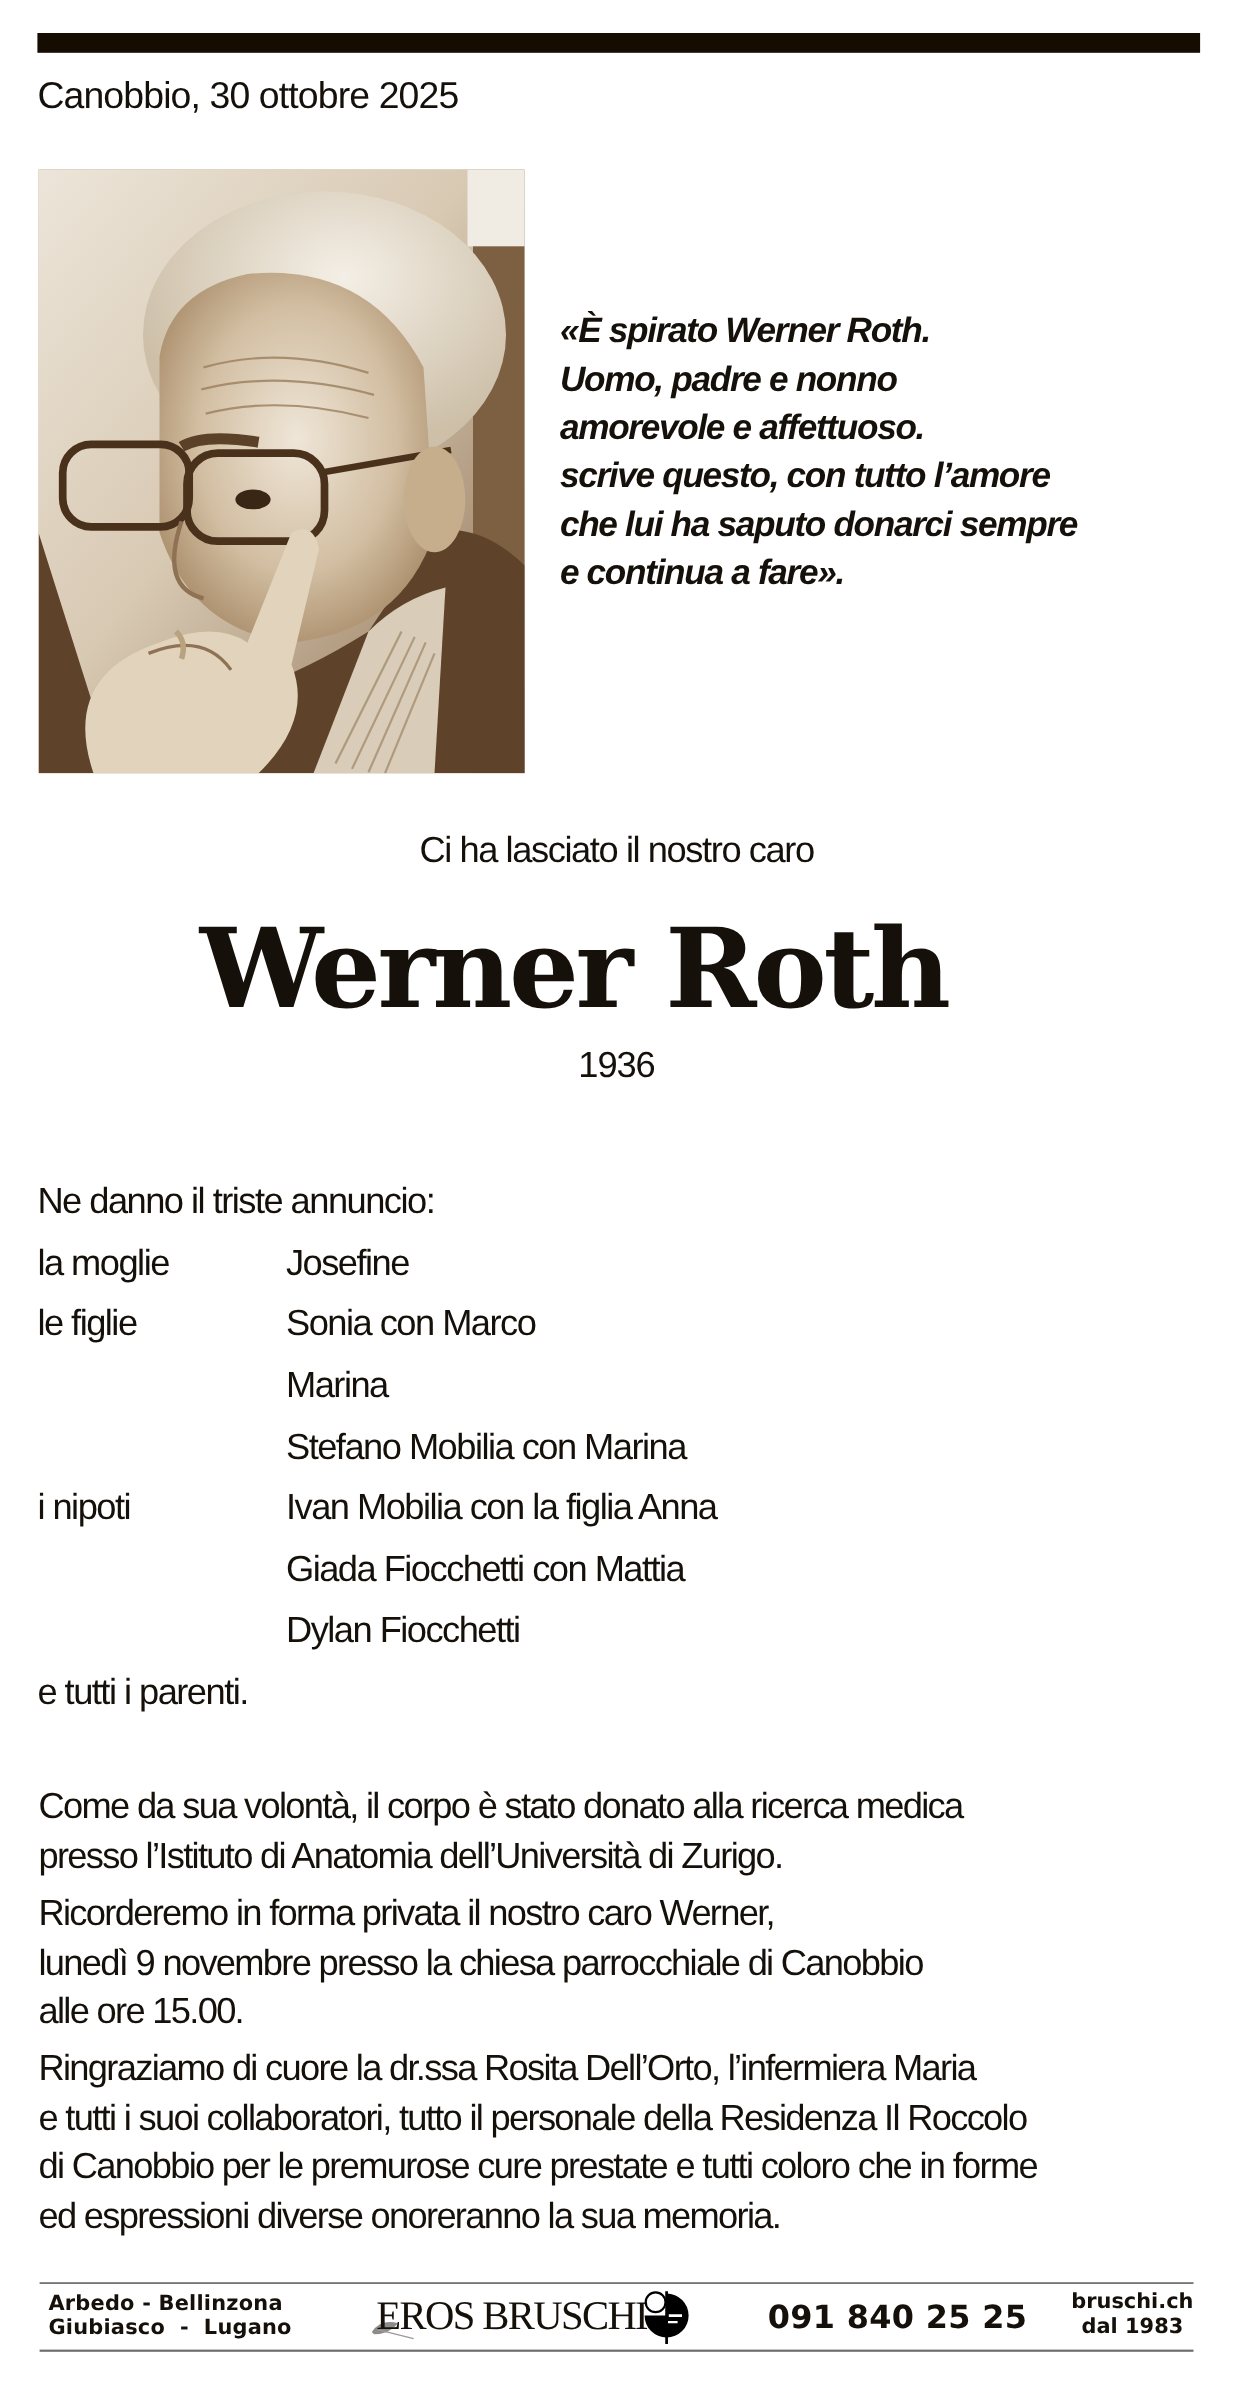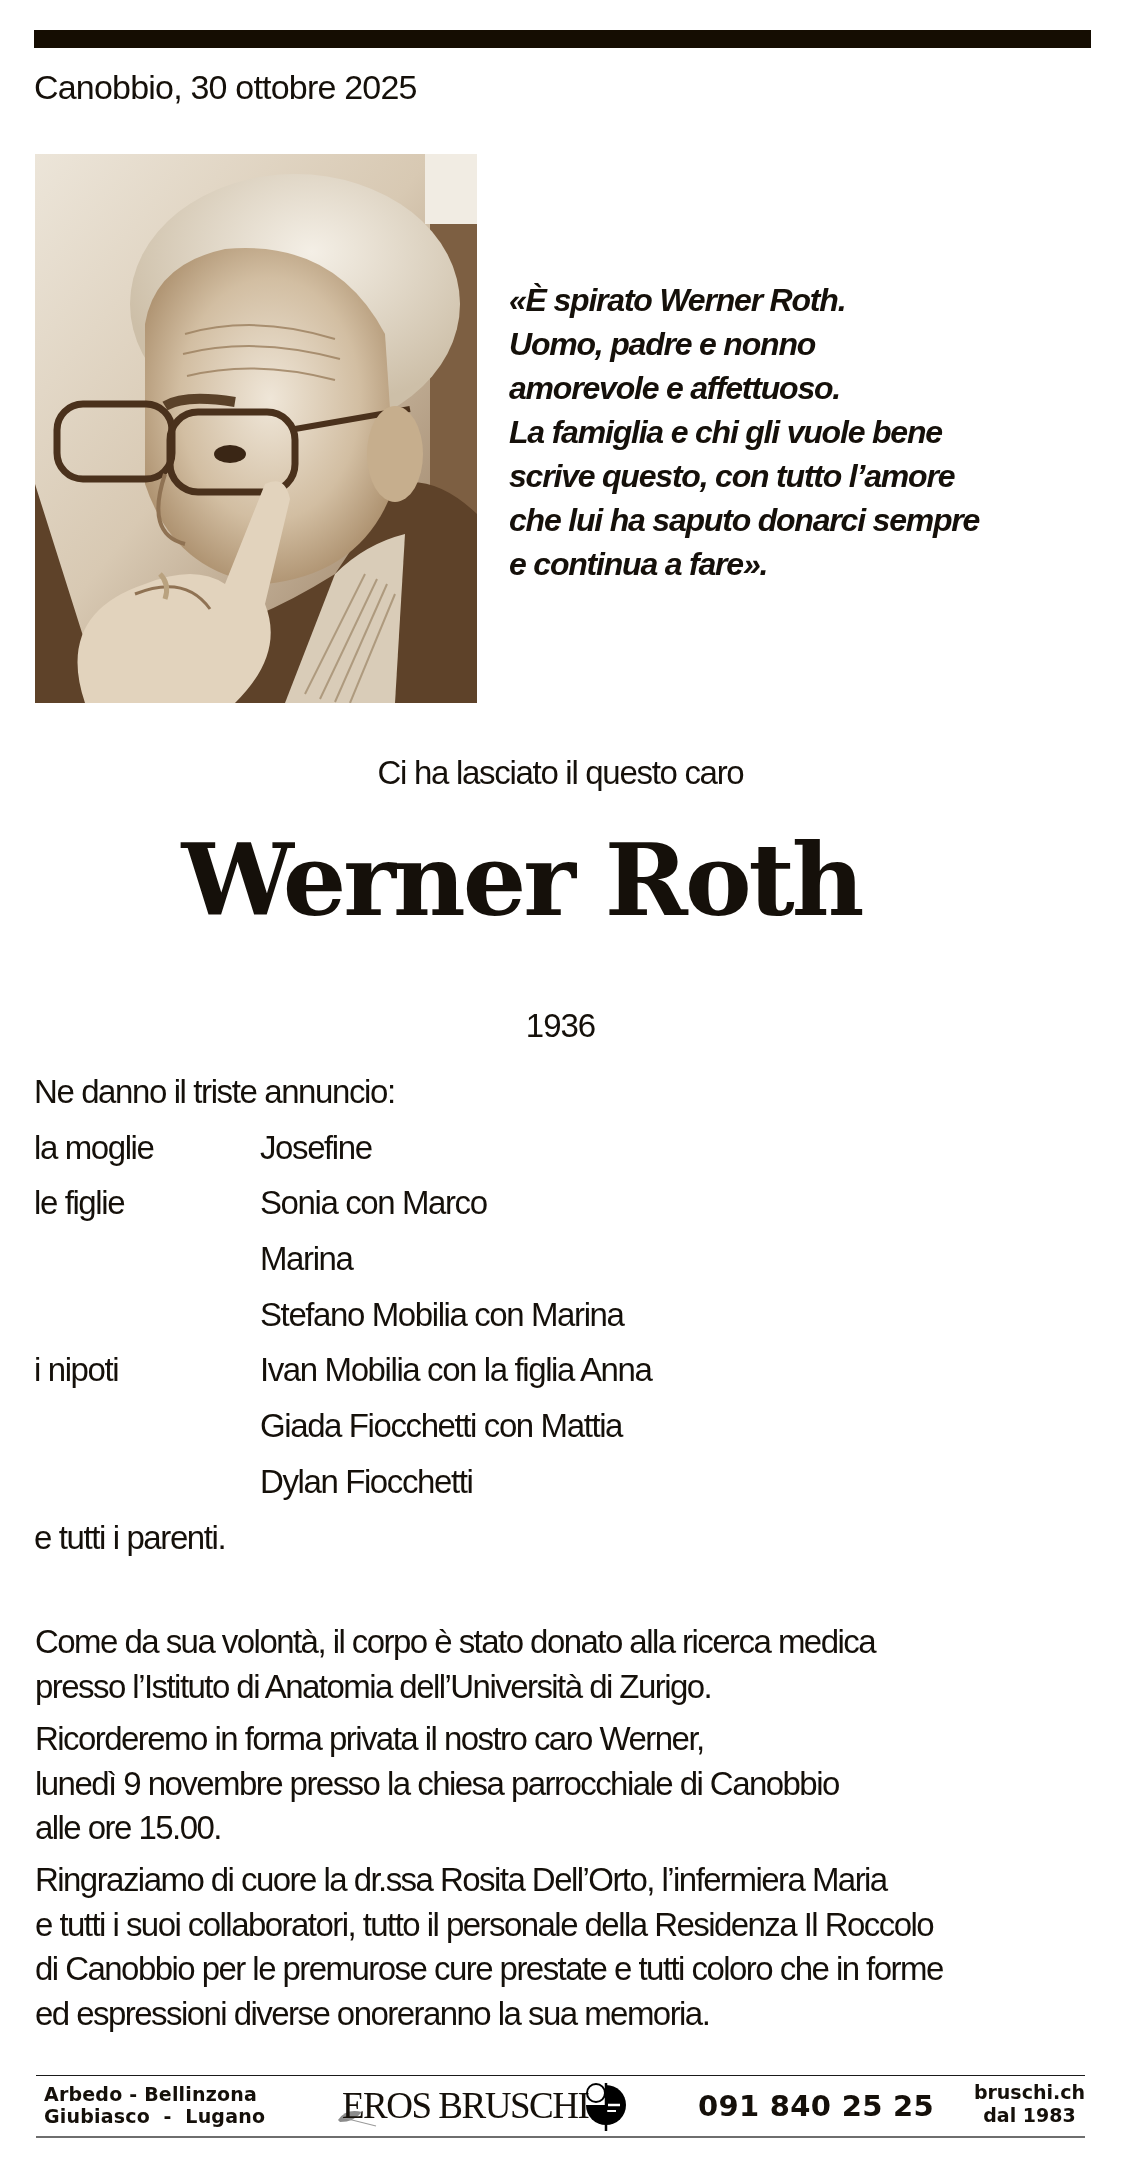--- a/index.html
+++ b/index.html
@@ -8,21 +8,21 @@
   .abs { position: absolute; }
   .topbar { left: 34px; top: 30px; width: 1057px; height: 18px; background: #150d02; }
   .dateline { left: 34px; top: 68px; font-size: 34px; letter-spacing: -0.8px; white-space: nowrap; }
   .photo { left: 35px; top: 154px; width: 442px; height: 549px; overflow: hidden; background: #c9b79f; }
   .quote { left: 509px; top: 278px; width: 560px; font-size: 32px; font-weight: bold; font-style: italic;
            line-height: 44px; letter-spacing: -1.2px; }
   .quote div { white-space: nowrap; }
   .intro { left: 0; width: 1121px; top: 754px; text-align: center; font-size: 33px; letter-spacing: -1.3px; }
   .name { left: 0; width: 1043px; top: 825px; text-align: center; font-family: "DejaVu Serif", serif;
           font-weight: bold; font-size: 100px; letter-spacing: -3px; line-height: 110px; }
-  .year { left: 0; width: 1121px; top: 1007px; text-align: center; font-size: 33px; letter-spacing: -1px; }
+  .year { left: 0; width: 1121px; top: 949px; text-align: center; font-size: 33px; letter-spacing: -1px; }
   .family { left: 34px; top: 1070px; width: 1000px; font-size: 33px; letter-spacing: -1.4px; }
   .family .row { height: 55.7px; line-height: 44px; position: relative; white-space: nowrap; }
   .family .rel { position: absolute; left: 0; }
   .family .who { position: absolute; left: 226px; }
   .para { left: 35px; width: 1060px; font-size: 33px; letter-spacing: -1.55px; line-height: 44.5px; }
   .para div { white-space: nowrap; }
   .footer { left: 36px; top: 2075px; width: 1049px; height: 60px; border-top: 1.5px solid #1a1a1a;
             border-bottom: 2px solid #6e6e6e; }
   .f-cities { position: absolute; left: 8px; top: 7px; font-family: "DejaVu Sans", sans-serif;
               font-size: 19px; line-height: 22px; font-weight: bold; letter-spacing: 0.2px; }
@@ -88,27 +88,26 @@
     <path d="M50 549 Q20 460 110 430 Q160 410 190 430 L230 330 Q250 320 255 345 L230 450 Q250 500 200 549 Z" fill="#e2d3bd"></path>
     <path d="M100 440 Q150 420 175 455" stroke="#8f7253" stroke-width="3" fill="none"></path>
     <path d="M125 420 Q135 430 130 445" stroke="#b9a27f" stroke-width="5" fill="none"></path>
   </svg>
 </div>
 
 <div class="abs quote">
   <div>«È spirato Werner Roth.</div>
   <div>Uomo, padre e nonno</div>
   <div>amorevole e affettuoso.</div>
-  <div>La famiglia e chi gli vuole bene</div>
   <div>scrive questo, con tutto l’amore</div>
   <div>che lui ha saputo donarci sempre</div>
   <div>e continua a fare».</div>
 </div>
 
-<div class="abs intro">Ci ha lasciato il questo caro</div>
+<div class="abs intro">Ci ha lasciato il nostro caro</div>
 <div class="abs name">Werner Roth</div>
 <div class="abs year">1936</div>
 
 <div class="abs family">
   <div class="row">
     <span class="rel">Ne danno il triste annuncio:</span>
   </div>
   <div class="row">
     <span class="rel">la moglie</span>
     <span class="who">Josefine</span>

